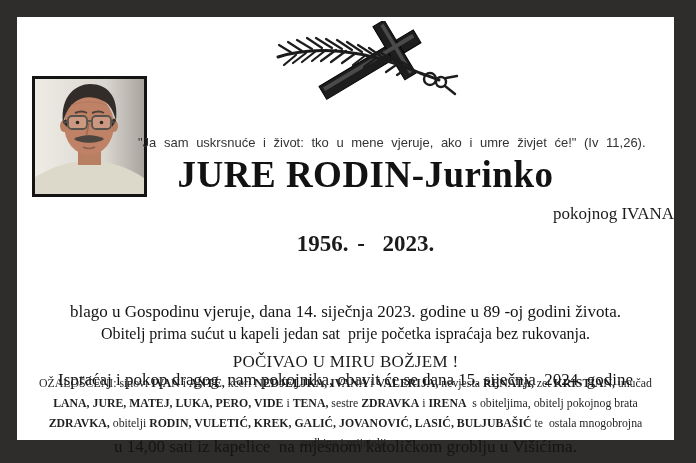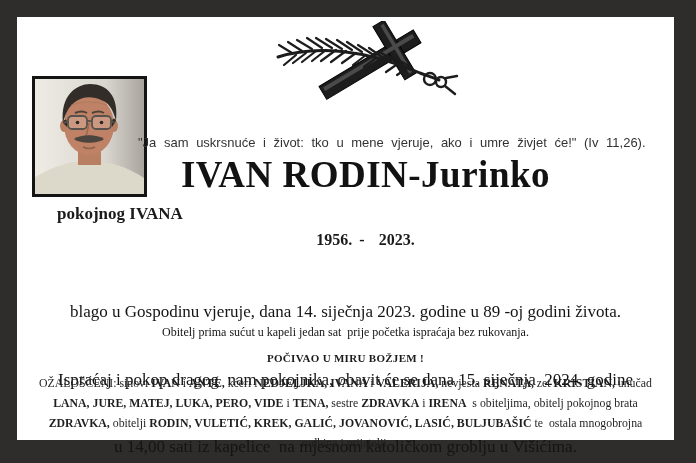--- a/index.html
+++ b/index.html
@@ -25,38 +25,38 @@
     font-family:"Liberation Sans",sans-serif;font-size:13px;line-height:16.5px;
     color:#333;white-space:pre-wrap;
   }
   .quote .q1{word-spacing:4px;}
   .title{
     position:absolute;left:40px;right:0;top:136px;text-align:center;
     font-weight:bold;font-size:37px;letter-spacing:0.5px;color:#121212;
     white-space:nowrap;
   }
   .parentage{
-    position:absolute;left:40px;right:0;top:187px;text-align:left;
-    font-weight:bold;font-size:17px;
+    position:absolute;left:40px;right:0;top:187px;text-align:right;
+    font-weight:normal;font-size:17px;
   }
   .years{
     position:absolute;left:40px;right:0;top:214px;text-align:center;
-    font-weight:bold;font-size:16px;word-spacing:3px;white-space:pre-wrap;
+    font-weight:bold;font-size:23px;word-spacing:3px;white-space:pre-wrap;
   }
   .announcement{
     position:absolute;left:6px;right:6px;top:239px;text-align:center;
     font-size:17px;line-height:22.5px;white-space:pre-wrap;color:#141414;
   }
   .condolence{
     position:absolute;left:6px;right:6px;top:308px;text-align:center;
-    font-size:12px;white-space:pre-wrap;color:#141414;
+    font-size:16px;white-space:pre-wrap;color:#141414;
   }
   .rip{
     position:absolute;left:0;right:0;top:335px;text-align:center;
-    font-weight:bold;font-size:11px;letter-spacing:0.3px;
+    font-weight:normal;font-size:17px;letter-spacing:0.3px;
   }
   .mourners{
     position:absolute;left:16px;right:16px;top:356px;text-align:center;
     font-size:11.8px;line-height:20px;white-space:pre-wrap;color:#1f1f1f;
   }
   .mourners b{font-weight:bold;}
   .announcement b,.condolence b{font-weight:normal;}
 </style>
 </head>
 <body>
@@ -137,21 +137,21 @@
       <path d="M39,60 C46,55 62,55 69,60 C63,65 45,65 39,60 Z" fill="#4c453f"></path>
       <path d="M48,68 q6,3 12,0" stroke="#8a5f4c" stroke-width="1.5" fill="none"></path>
       <path d="M36,26 q18,-6 36,0" stroke="#a3755c" stroke-width="1" fill="none" opacity="0.6"></path>
     </svg>
   </div>
 
   <div class="quote">
     <div class="q1">"Ja sam uskrsnuće i život: tko u mene vjeruje, ako i umre živjet će!" (Iv 11,26).</div>
   </div>
 
-  <div class="title">IVAN RODIN-Jurinko</div>
+  <div class="title">JURE RODIN-Jurinko</div>
   <div class="parentage">pokojnog IVANA</div>
   <div class="years">1956. -  2023.</div>
 
   <div class="announcement">
     <div><span>blago u Gospodinu vjeruje, dana </span><b>14. siječnja 2023. godine</b><span> u 89 -oj godini života.</span></div>
     <div><span>Ispraćaj i pokop dragog  nam pokojnika, obavit će se dana </span><b>15. siječnja  2024. godine</b></div>
     <div><span>u </span><b>14,00 sati</b><span> iz kapelice  na mjesnom katoličkom groblju u </span><b>Višićima.</b></div>
   </div>
 
   <div class="condolence">Obitelj prima sućut u kapeli jedan sat  prije početka ispraćaja bez rukovanja.</div>

